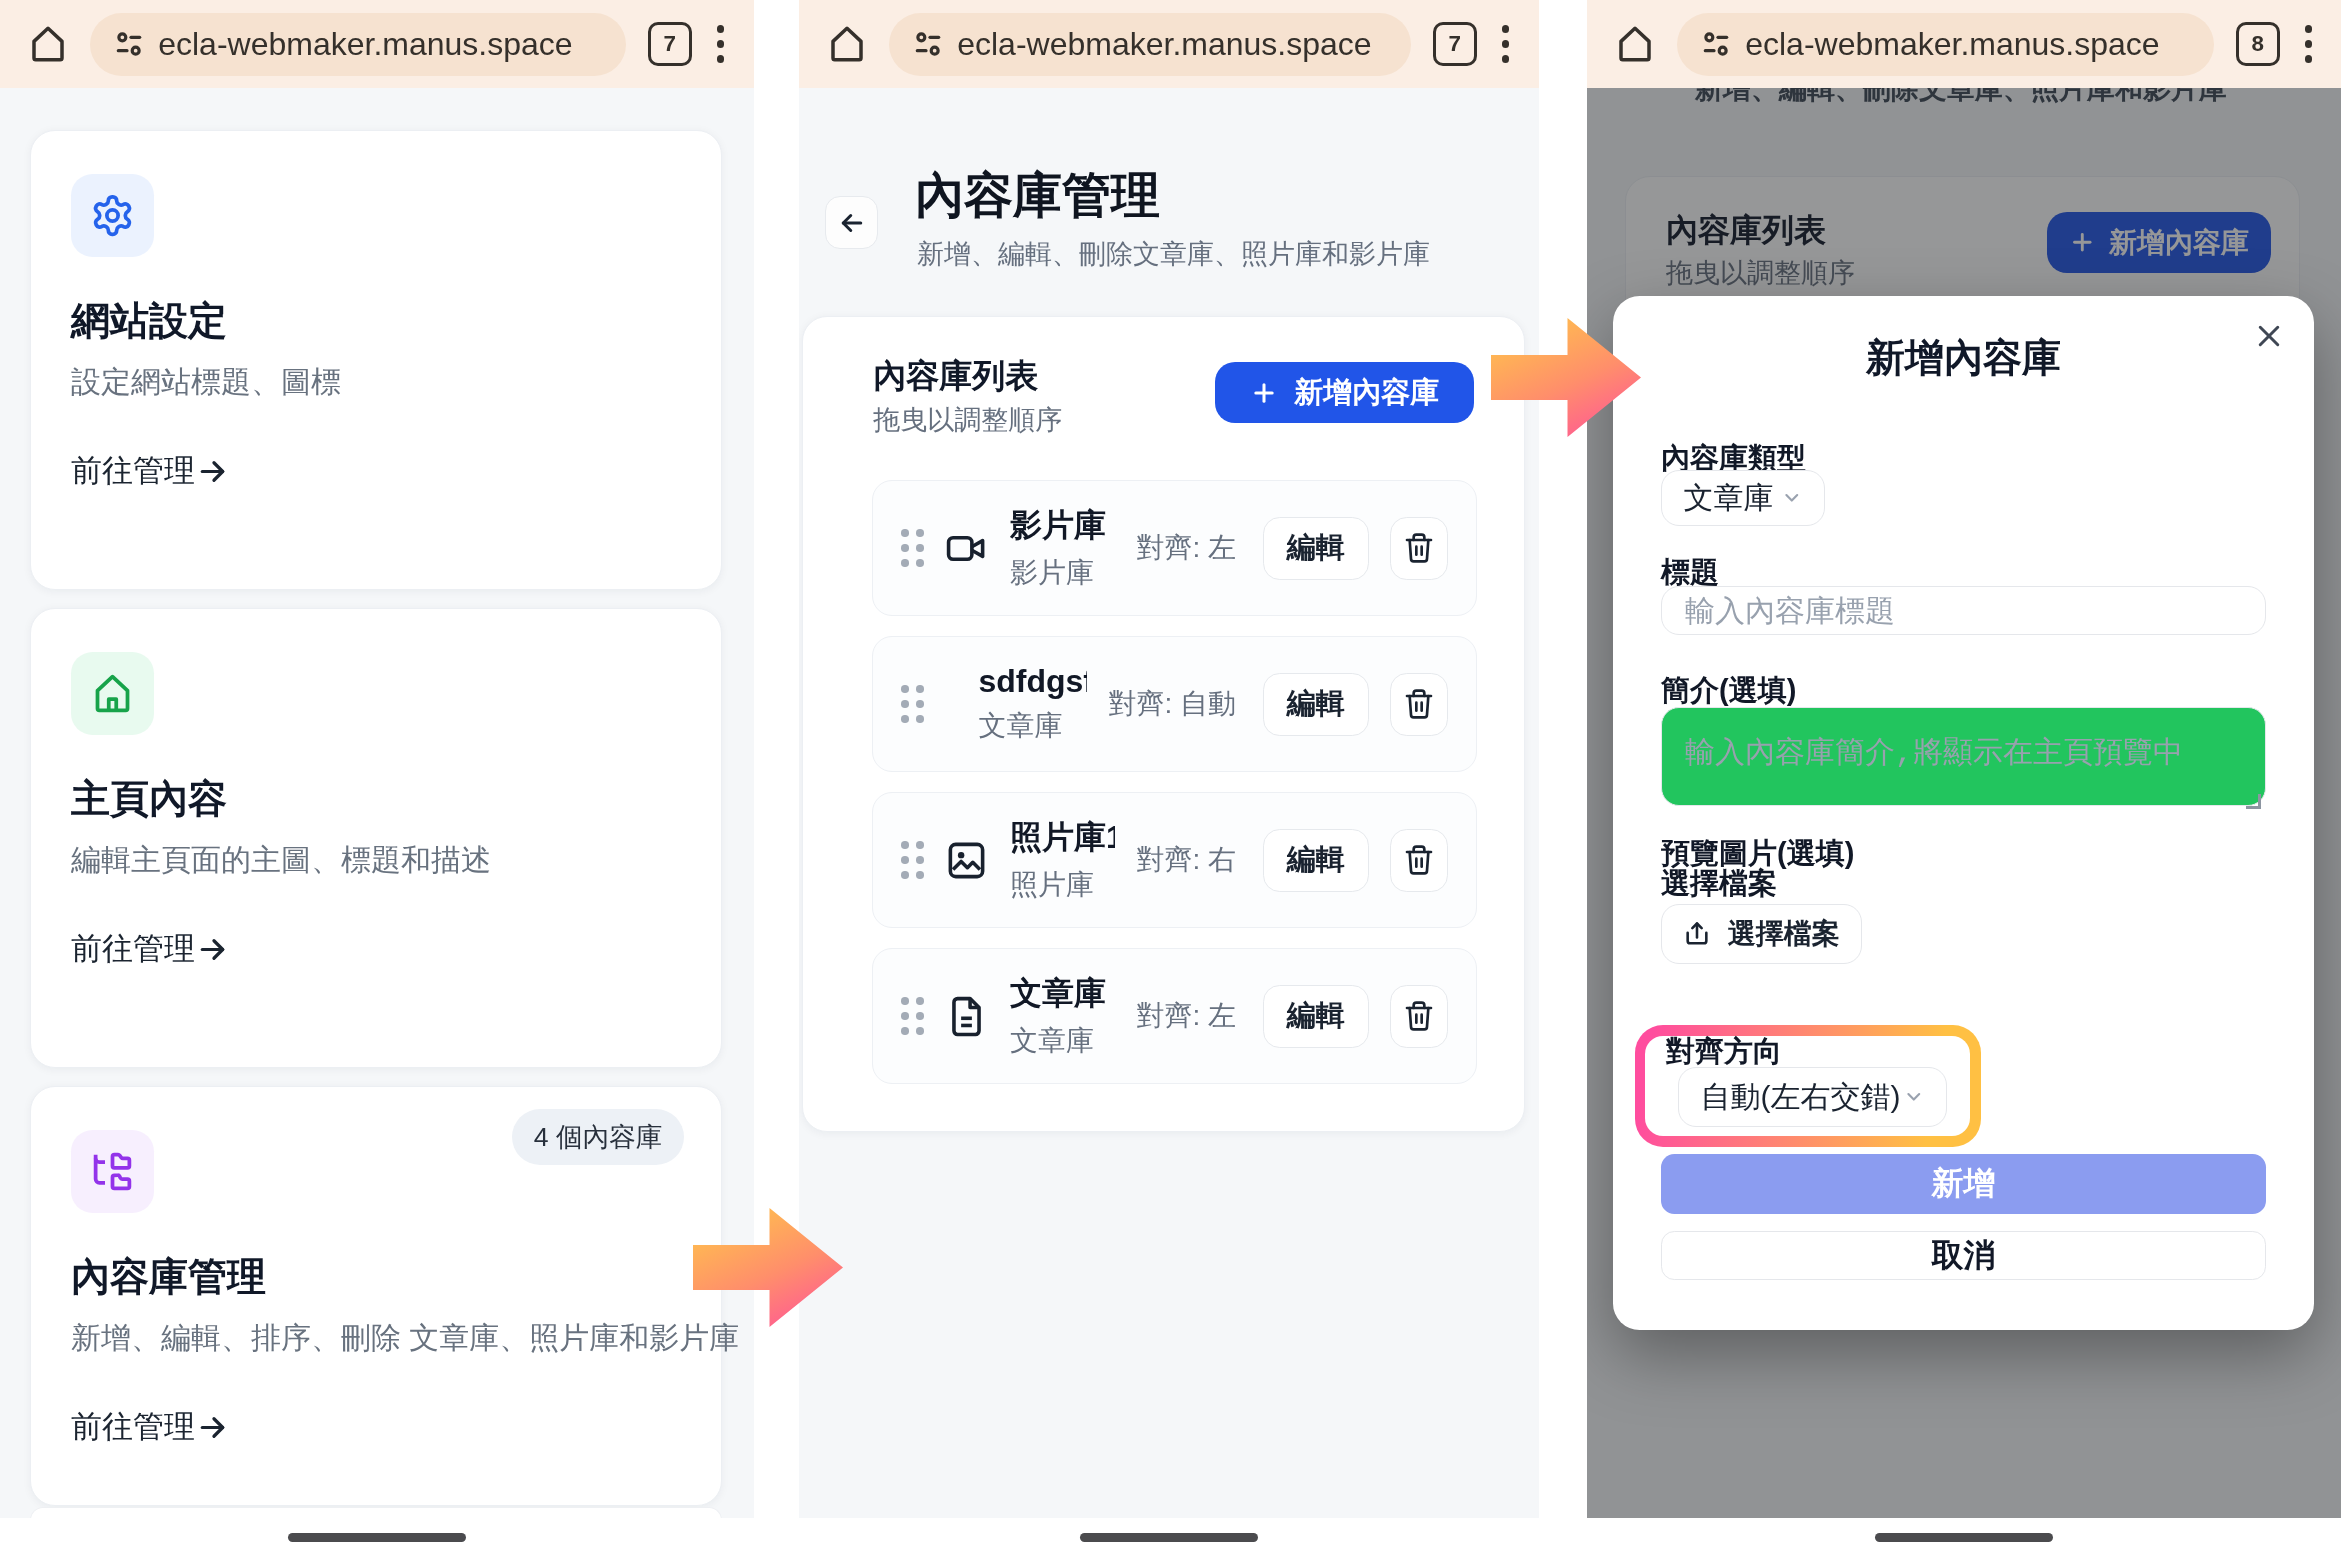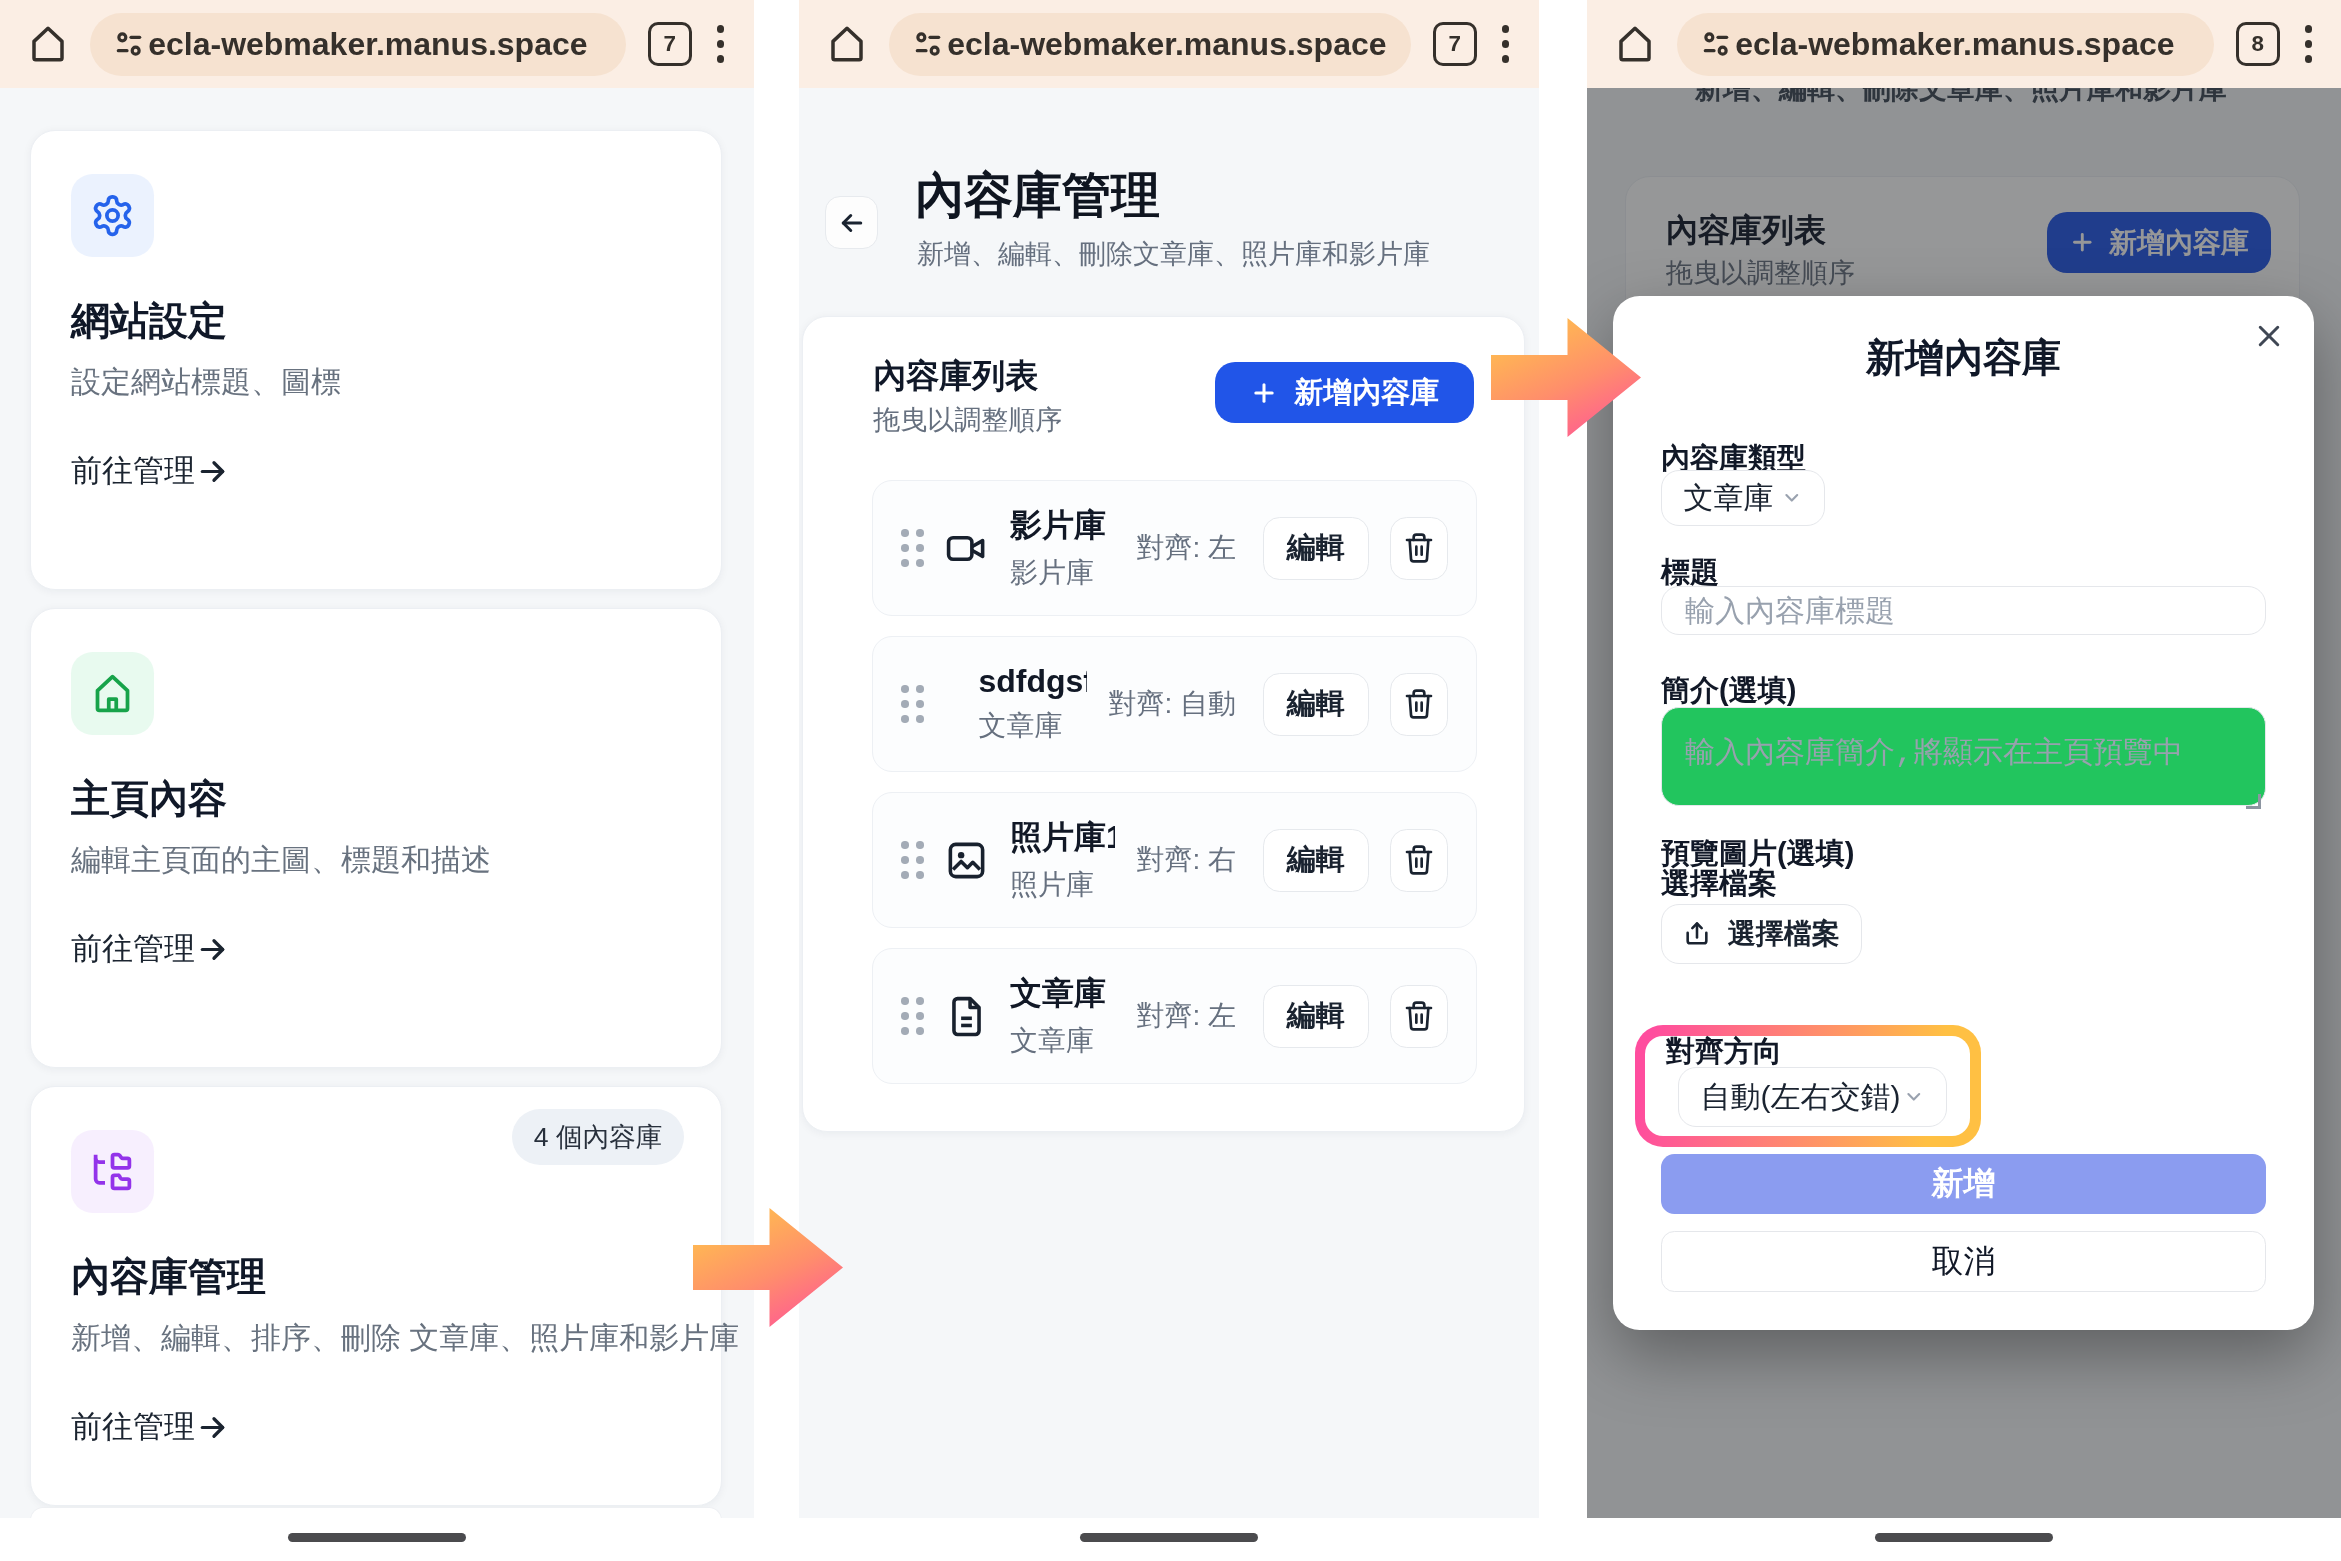--- a/index.html
+++ b/index.html
@@ -13,21 +13,21 @@
   .phone{position:absolute;top:0;height:1518px;background:#F5F7F9;overflow:hidden;}
   #phone-left{left:0;width:754px;}
   #phone-middle{left:799px;width:740px;}
   #phone-right{left:1587px;width:755px;}
 
   
   .bar{position:absolute;top:0;left:0;right:0;height:88px;background:#FBEEE4;
        display:flex;align-items:center;gap:21.6px;padding:0 26.6px;box-sizing:border-box;z-index:2;}
   .home-ic{color:#35302B;flex:0 0 auto;}
   .pill{flex:1 1 auto;min-width:0;height:63px;background:#F6E2D0;border-radius:33px;
-        display:flex;align-items:center;gap:3px;padding:0 23px;box-sizing:border-box;font-weight:bold;}
+        display:flex;align-items:center;gap:13px;padding:0 23px;box-sizing:border-box;}
   .url{font-size:32px;color:#35302B;white-space:nowrap;overflow:hidden;}
   .tabbox{width:38px;height:38px;border:3.3px solid #35302B;border-radius:10px;flex:0 0 auto;
           display:flex;align-items:center;justify-content:center;font-size:22.4px;font-weight:700;color:#35302B;}
   .kebab{display:flex;flex-direction:column;gap:7.5px;padding:0 3.3px;flex:0 0 auto;}
   .kebab i{width:7.5px;height:7.5px;border-radius:50%;background:#35302B;}
 
   
   .hub-card{position:absolute;left:30px;width:692px;background:#fff;border:1.7px solid #ECEFF3;
             border-radius:25px;box-sizing:border-box;box-shadow:0 1.7px 8.3px rgba(20,30,50,.05);}
   .tile{position:absolute;left:40px;top:43px;width:83px;height:83px;border-radius:21.6px;
@@ -102,22 +102,22 @@
         border-bottom:3.3px solid #8C95A1;z-index:5;}
   .file-btn{position:absolute;left:48px;top:608px;width:201px;height:60px;border:1.7px solid #E5E7EB;border-radius:18px;
             background:#fff;display:flex;align-items:center;justify-content:center;gap:16.6px;
             font-size:28px;font-weight:600;color:#1A2330;box-sizing:border-box;}
   .hint{position:absolute;left:48px;top:679px;font-size:28px;color:#6B7280;white-space:nowrap;}
   .ring{position:absolute;left:21.6px;top:729px;width:346px;height:122px;border-radius:28px;
         background:linear-gradient(100deg,#FF4D9E 5%,#FF7E77 40%,#FFC043 85%);}
   .ring-inner{position:absolute;inset:10.8px;background:#fff;border-radius:18px;}
   .submit-btn{position:absolute;left:48px;top:858px;width:605px;height:60px;border-radius:13.3px;background:#8B9CF0;
               color:#fff;font-size:32px;font-weight:600;display:flex;align-items:center;justify-content:center;box-sizing:border-box;}
-  .cancel-btn{position:absolute;left:48px;top:935px;width:605px;height:61px;border-radius:13.3px;background:#fff;
-              border:1.7px solid #E5E7EB;color:#111827;font-size:32px;font-weight:400;
+  .cancel-btn{position:absolute;left:48px;top:935px;width:605px;height:49px;border-radius:13.3px;background:#fff;
+              border:1.7px solid #E5E7EB;color:#111827;font-size:32px;font-weight:700;
               display:flex;align-items:center;justify-content:center;box-sizing:border-box;}
 
   
   .gesture{position:absolute;top:1533px;width:178px;height:9px;border-radius:5px;background:#4B4B4E;z-index:6;}
   .flow-arrow{position:absolute;width:150px;height:119px;z-index:40;
               background:linear-gradient(155deg,#FFC04E 10%,#FF8E6B 55%,#FF4D9E 100%);
               clip-path:polygon(0 31%,51% 31%,51% 0,100% 50%,51% 100%,51% 69%,0 69%);}
   #arrow-1{left:693px;top:1208px;}
   #arrow-2{left:1491px;top:318px;}
 </style>

